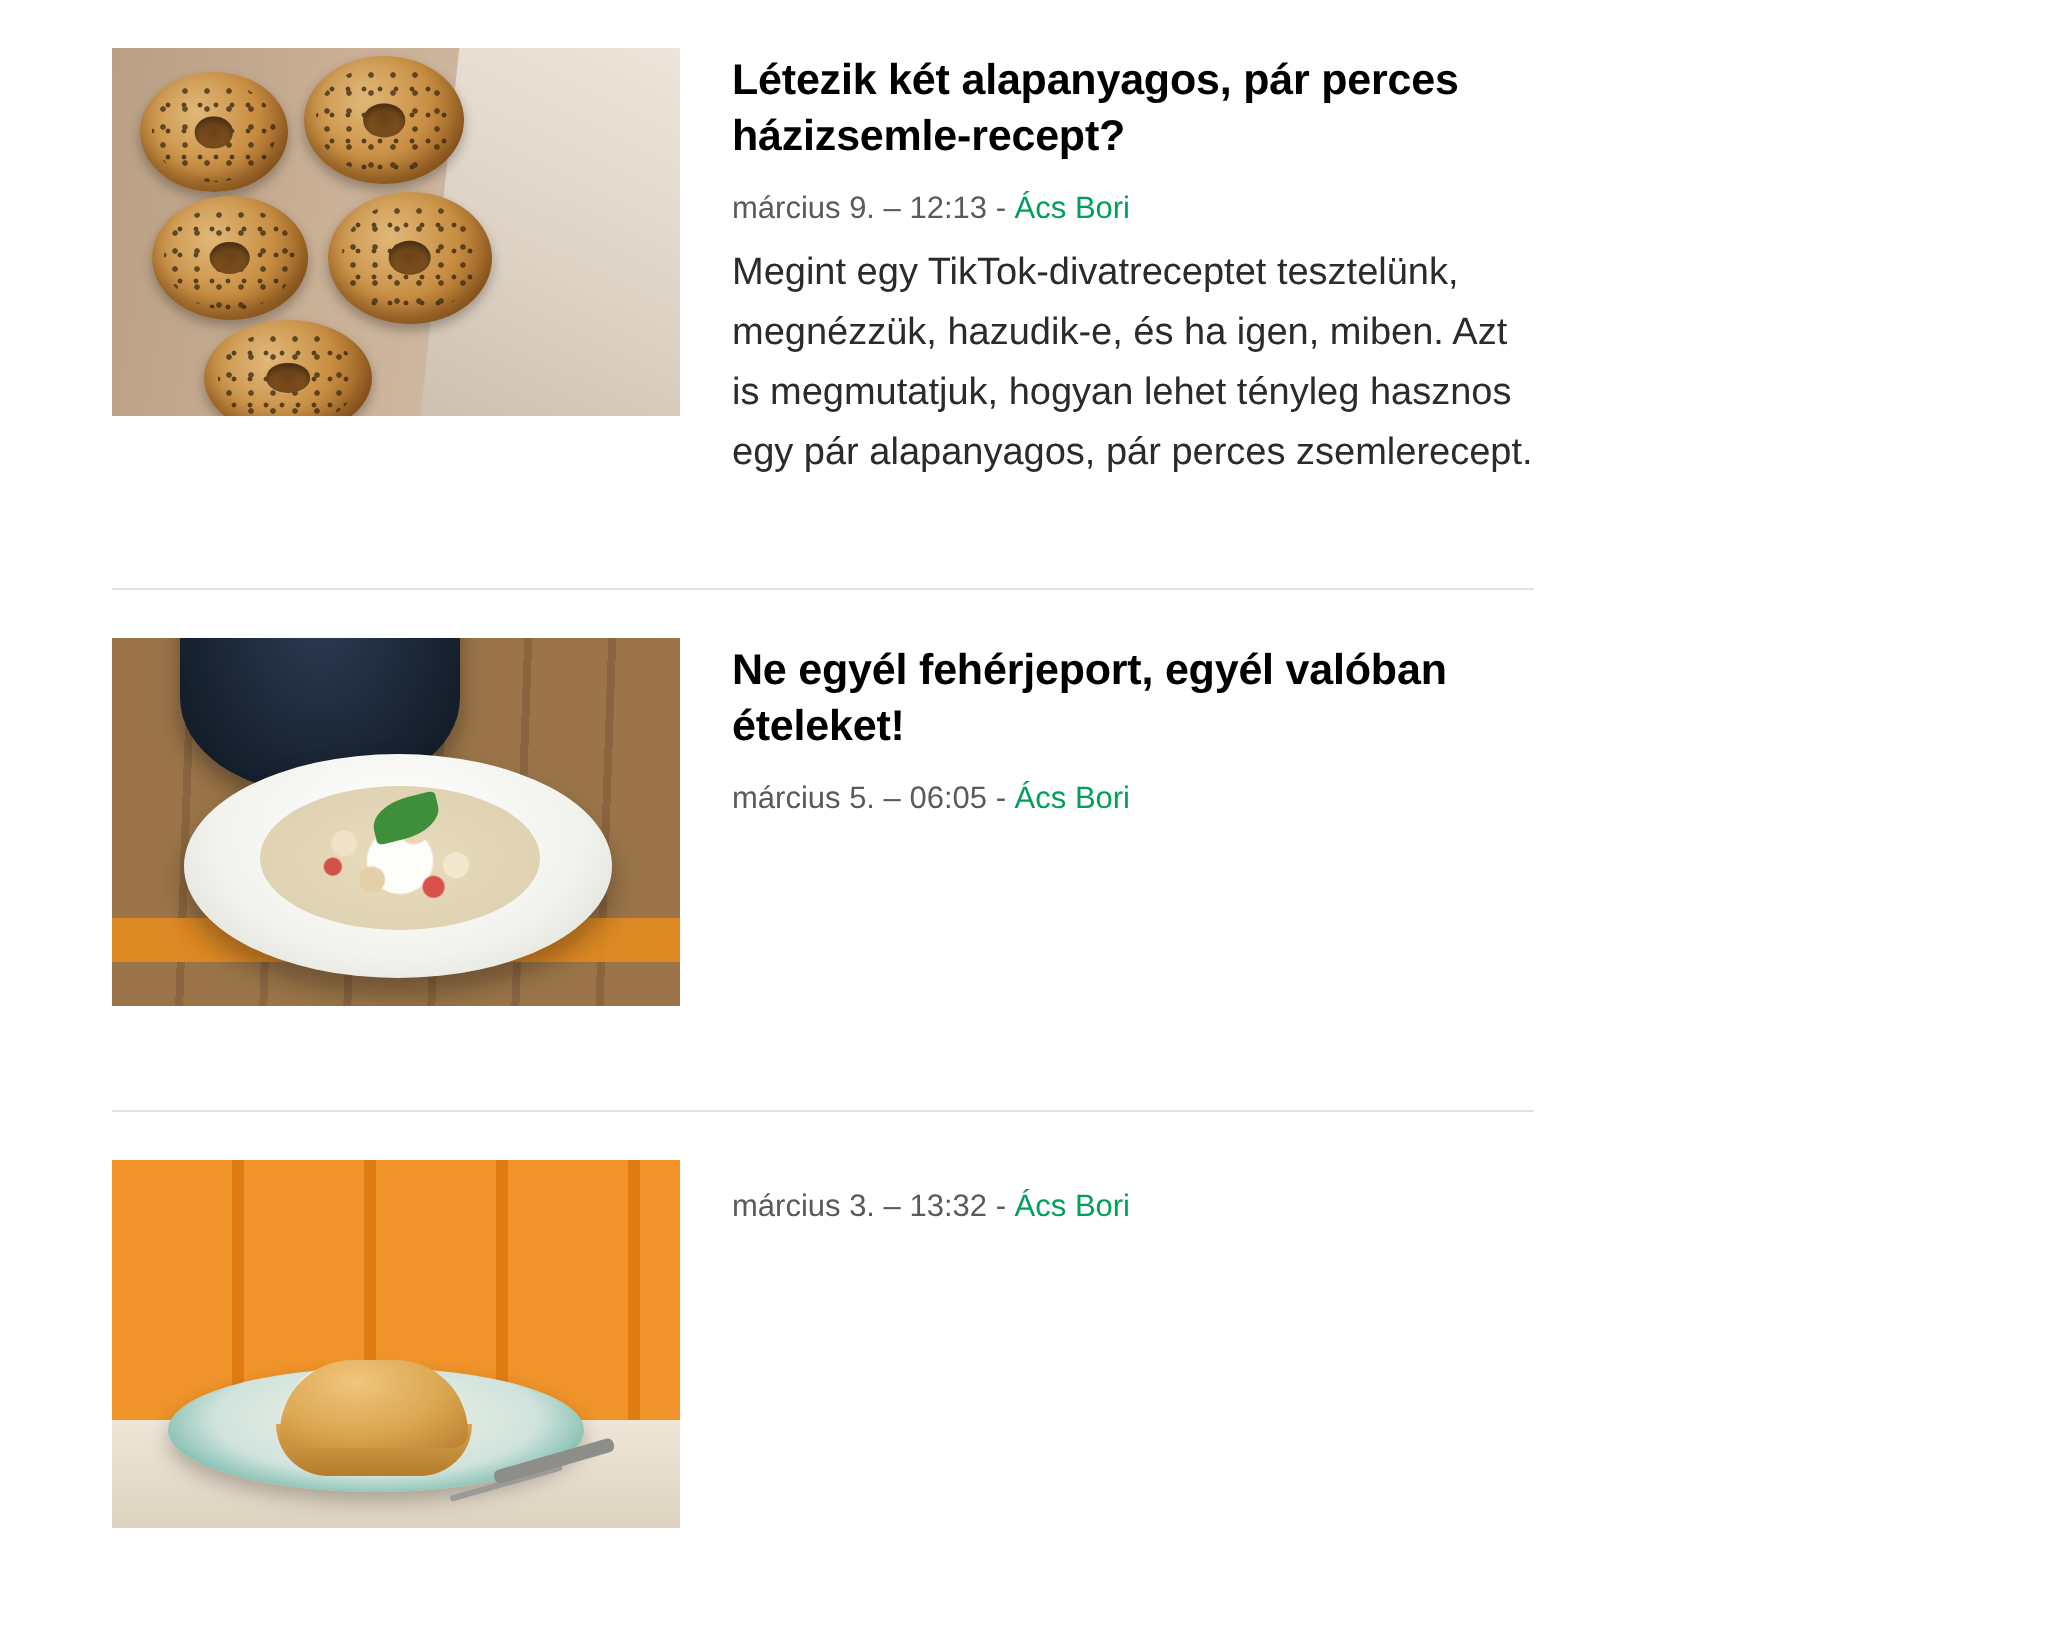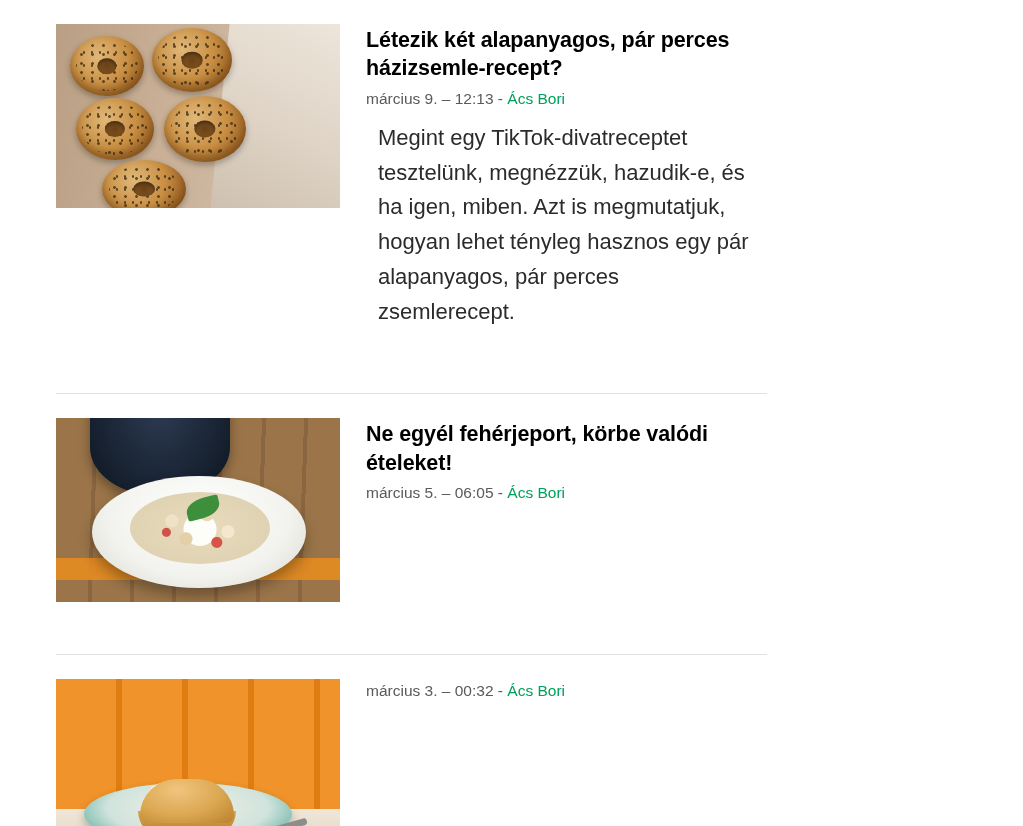--- a/index.html
+++ b/index.html
@@ -50,31 +50,31 @@
     font-size: 21.5px;
     line-height: 1.32;
     font-weight: bold;
     color: #000000;
     margin: 0 0 6px 0;
     letter-spacing: -0.1px;
   }
   .meta {
     font-size: 15.5px;
     color: #5a5a5a;
-    margin: 0 0 7px 0;
+    margin: 12px 0 7px 0;
     line-height: 1.3;
   }
   .meta .author {
     color: #00a05a;
   }
   .lead {
-    font-size: 22px;
+    font-size: 19px;
     line-height: 1.58;
     color: #2b2b2b;
-    margin: 12px;
+    margin: 0;
   }
   .divider {
     height: 1px;
     background: #e2e2e2;
     margin: 28px 0 0 0;
   }
 
   
   .img-bagels {
     background: #c9b49a;
@@ -284,21 +284,21 @@
         <div class="table"></div>
         <div class="orange-strip"></div>
         <div class="darkbowl"></div>
         <div class="plate"></div>
         <div class="food"></div>
         <div class="basil"></div>
       </div>
 
     </div>
     <div class="body">
-      <h2 class="title">Ne egyél fehérjeport, körbe valódi ételeket!</h2>
+      <h2 class="title">Ne egyél fehérjeport, egyél valóban ételeket!</h2>
       <p class="meta">
         <span>március 5. – 06:05 -</span>
         <span class="author">Ács Bori</span>
       </p>
     </div>
   </div>
 
   <div class="divider" style="margin-top:52px;"></div>
 
   <div class="article">
@@ -309,19 +309,19 @@
         <div class="plate2"></div>
         <div class="bun-bottom"></div>
         <div class="cream"></div>
         <div class="bun"></div>
         <div class="fork"></div>
       </div>
 
     </div>
     <div class="body">
       <p class="meta">
-        <span>március 3. – 00:32 -</span>
+        <span>március 3. – 13:32 -</span>
         <span class="author">Ács Bori</span>
       </p>
     </div>
   </div>
 
 </div>
 
 </body></html>

